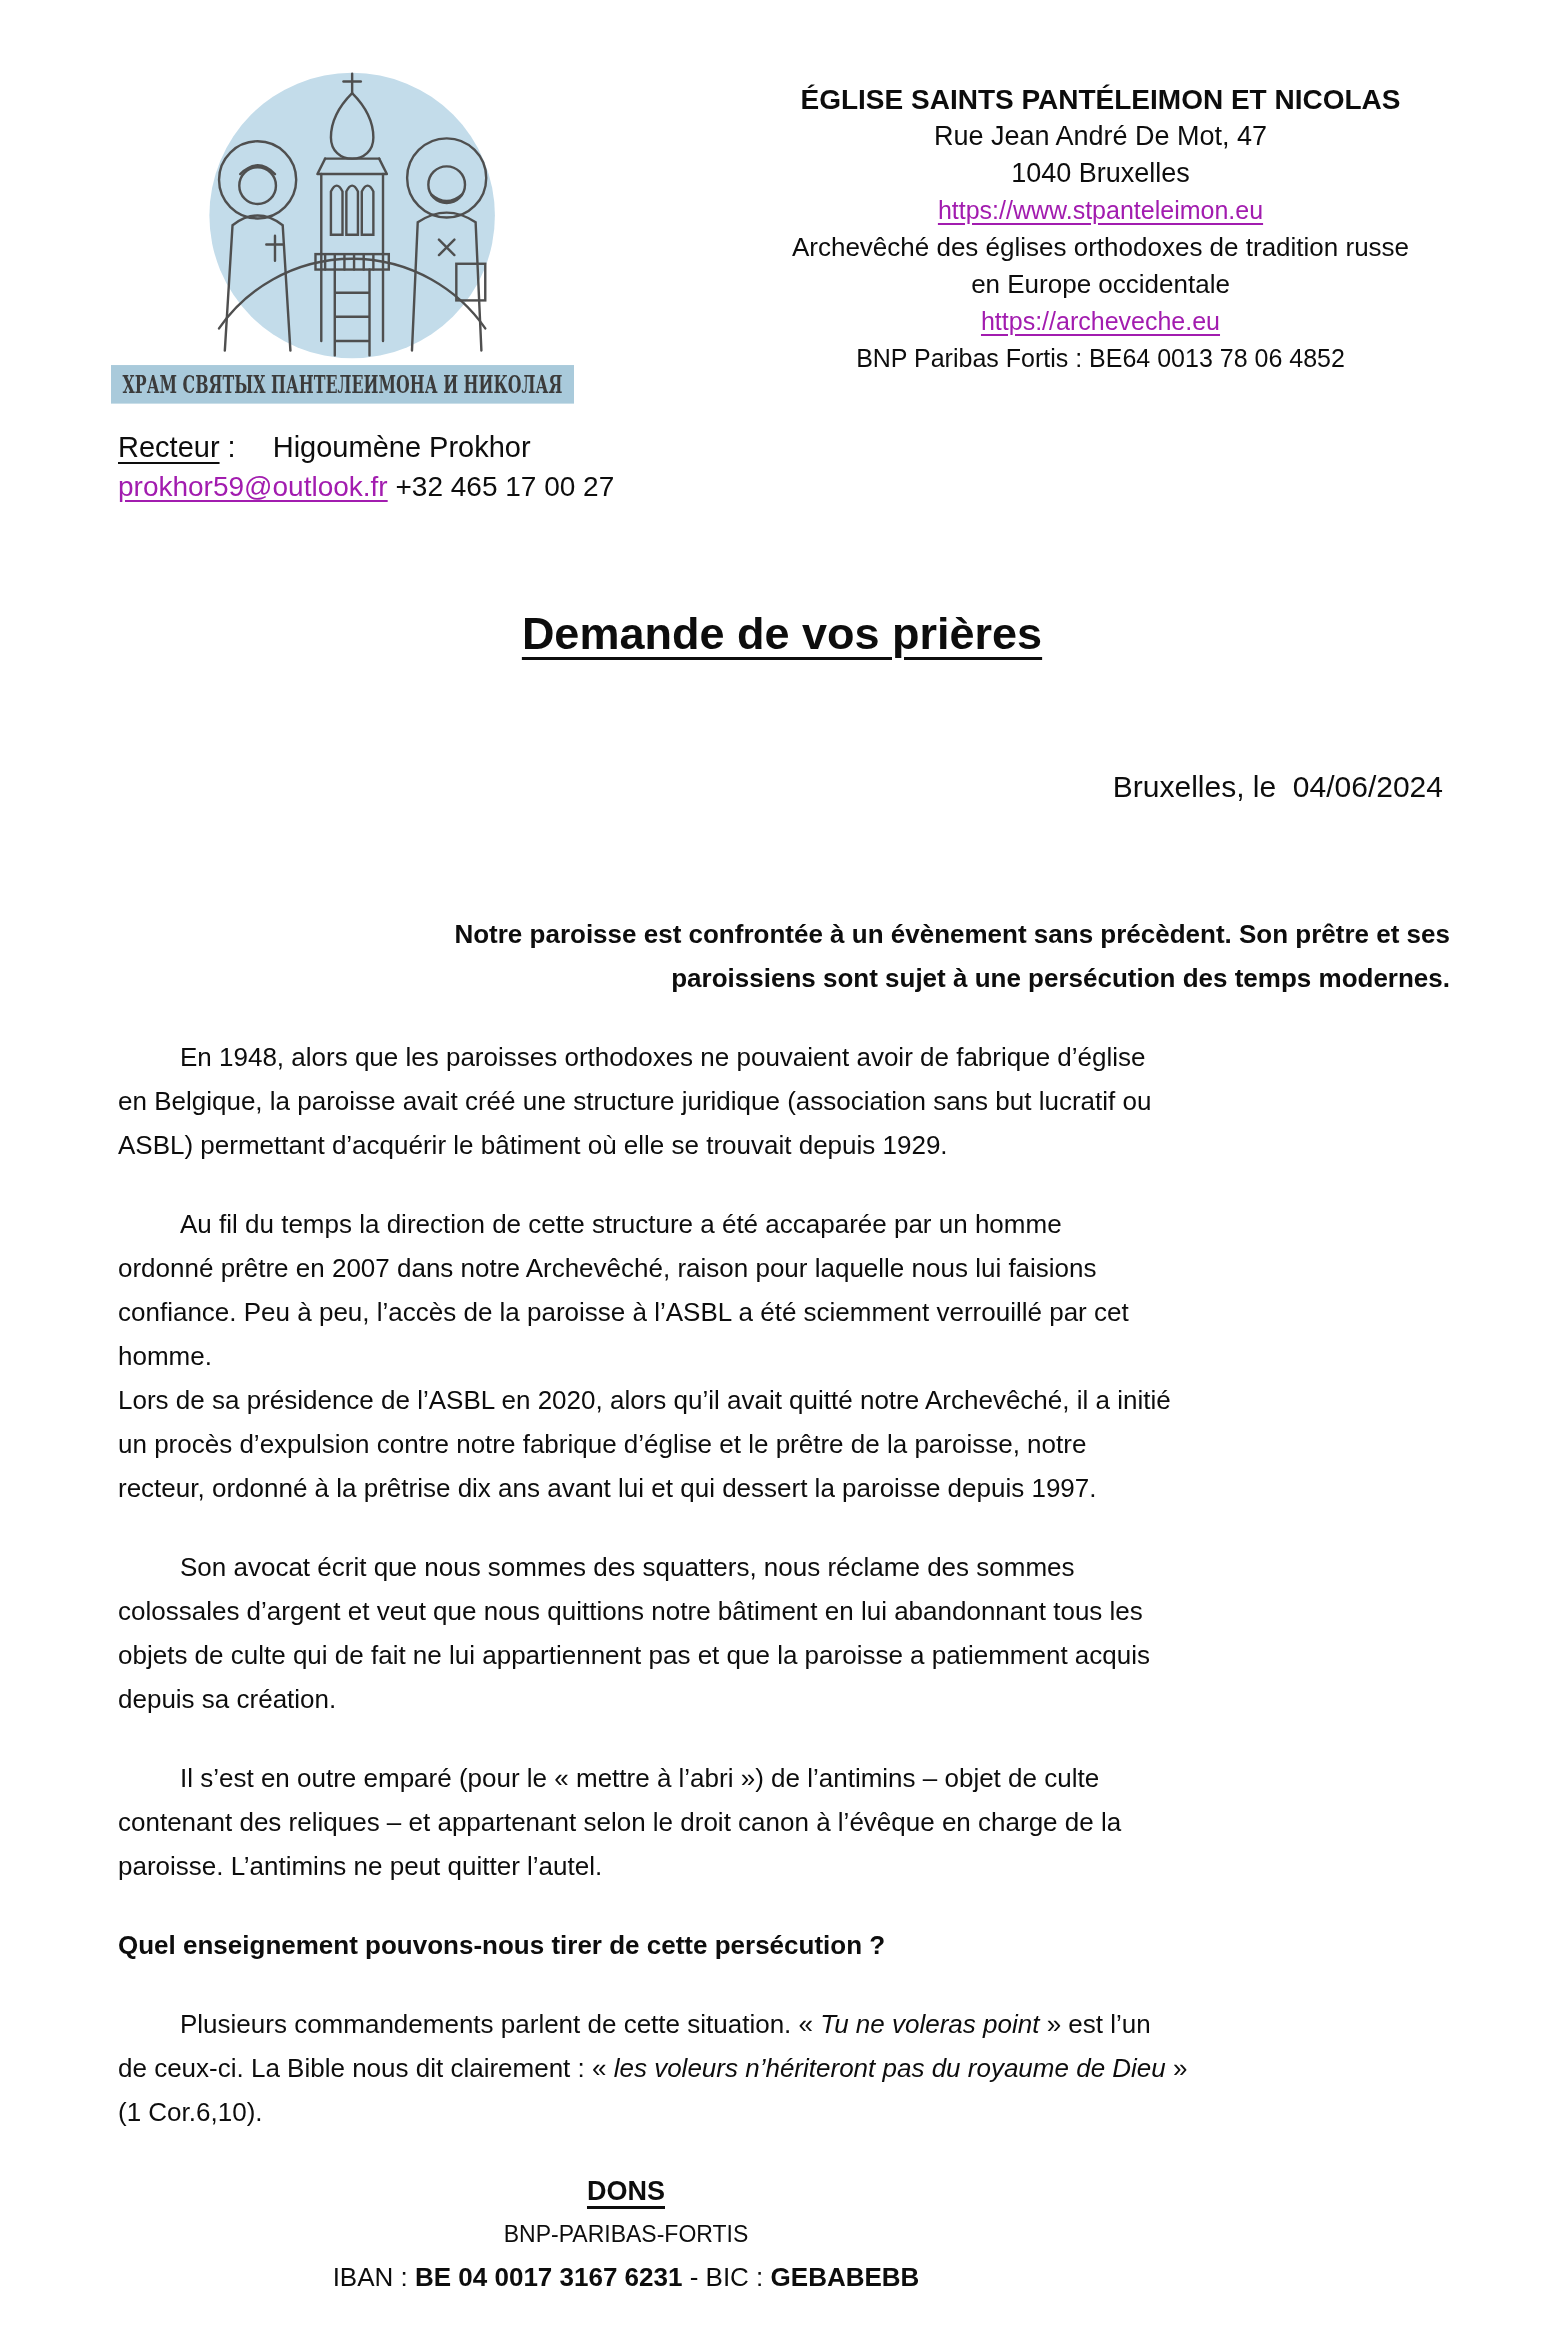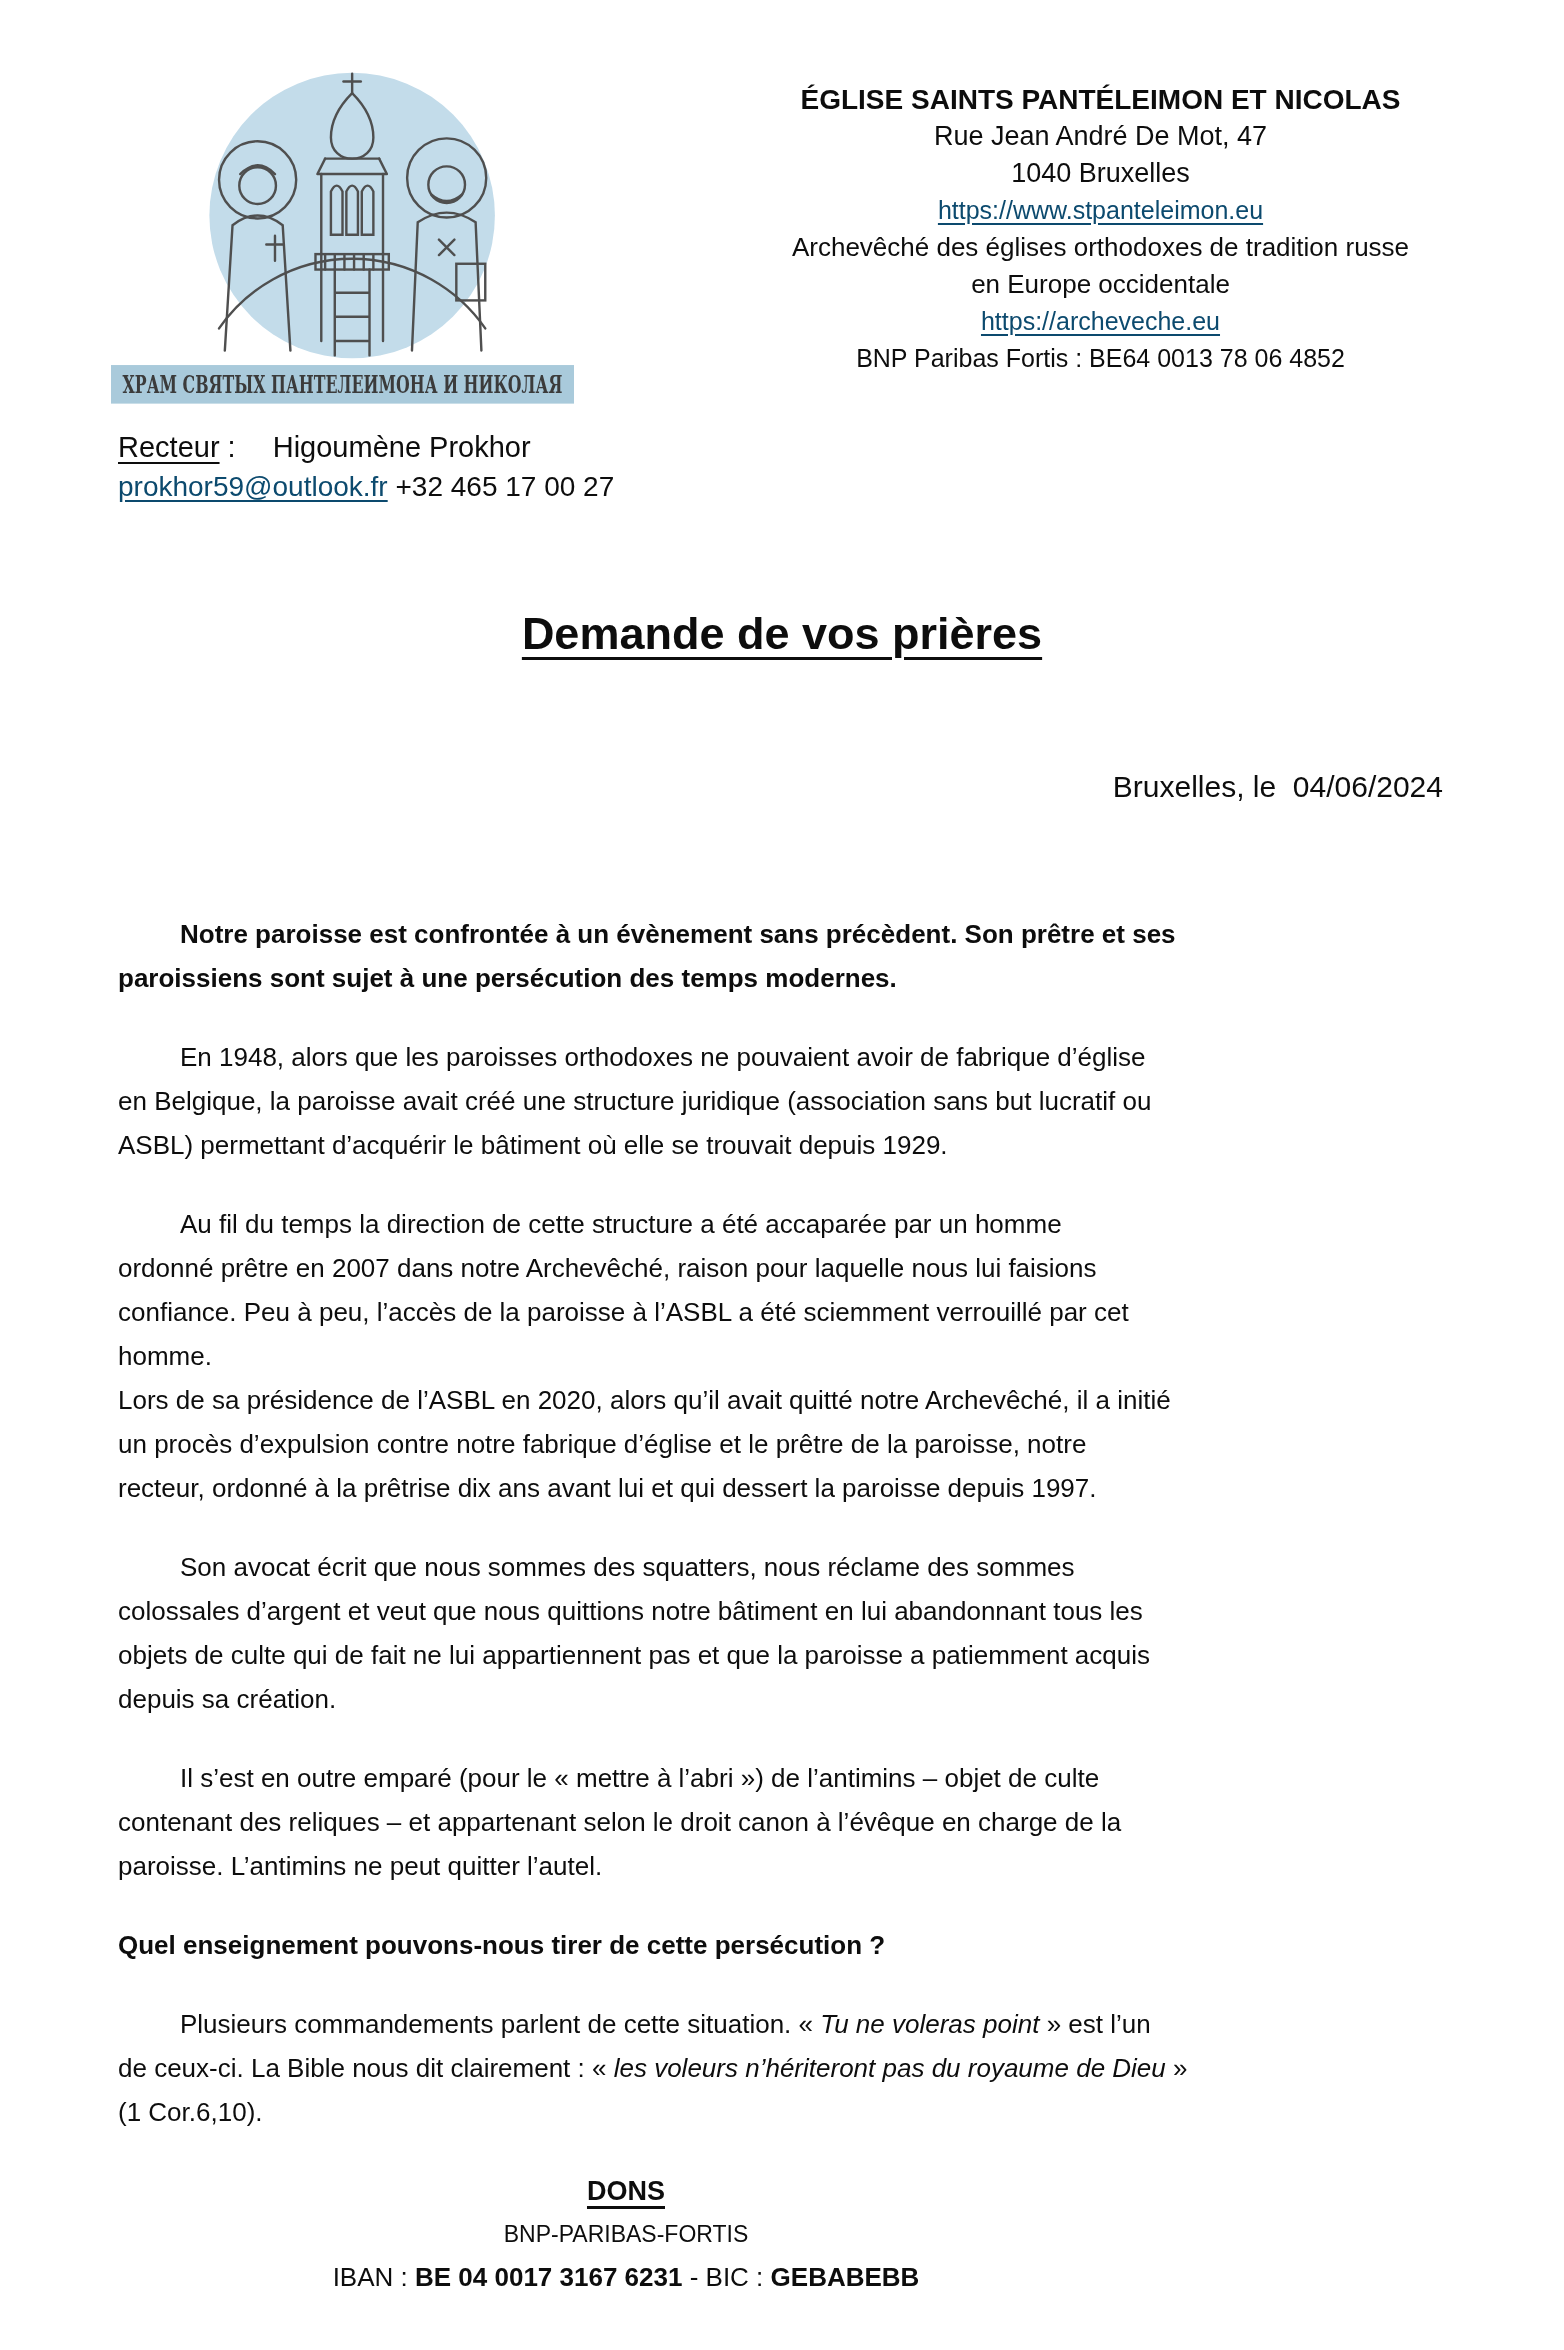--- a/index.html
+++ b/index.html
@@ -16,21 +16,21 @@
   
   .logo-block { position: absolute; left: 111px; top: 56px; width: 463px; height: 348px; }
 
   .rector-line {
     position: absolute; left: 118px; top: 431px;
     font-size: 29px; white-space: pre-wrap;
   }
   .rector-label { text-decoration: underline; text-underline-offset: 4.8px; }
   .rector-name { margin-left: 29px; }
   .contact-line { position: absolute; left: 118px; top: 471px; font-size: 28px; }
-  a.doc-link { color: #0c4a6e; text-decoration: underline; text-underline-offset: 3.9px; cursor: pointer; }
+  a.doc-link { color: #a21caf; text-decoration: underline; text-underline-offset: 3.9px; cursor: pointer; }
   .phone { color: #0d0d0d; }
 
   .org-block {
     position: absolute; left: 695px; top: 81px; width: 811px;
     text-align: center; line-height: 37px;
   }
   .org-name { font-size: 28px; font-weight: bold; }
   .org-line { font-size: 27px; }
   .org-sub  { font-size: 26px; }
   .org-linkline { font-size: 25px; }
@@ -50,21 +50,21 @@
     text-align: right; font-size: 30px; white-space: pre-wrap;
   }
 
   .body-text {
     position: absolute; left: 118px; top: 912px; width: 1332px;
     font-size: 26px; line-height: 44px;
   }
   .body-text p { margin: 0 0 35px 0; white-space: pre-line; }
   .body-text p.indent { text-indent: 62px; }
   .body-text p.no-gap { margin-bottom: 0; }
-  .body-text p.lead { font-weight: bold; }
+  .body-text p.lead { font-weight: bold; text-align: right; }
   .question {
     font-weight: bold; margin-left: 154px; white-space: normal !important;
   }
 
   
   .footer {
     position: absolute; left: 0; top: 2170px; width: 1252px;
     text-align: center; line-height: 43px;
   }
   .dons {

